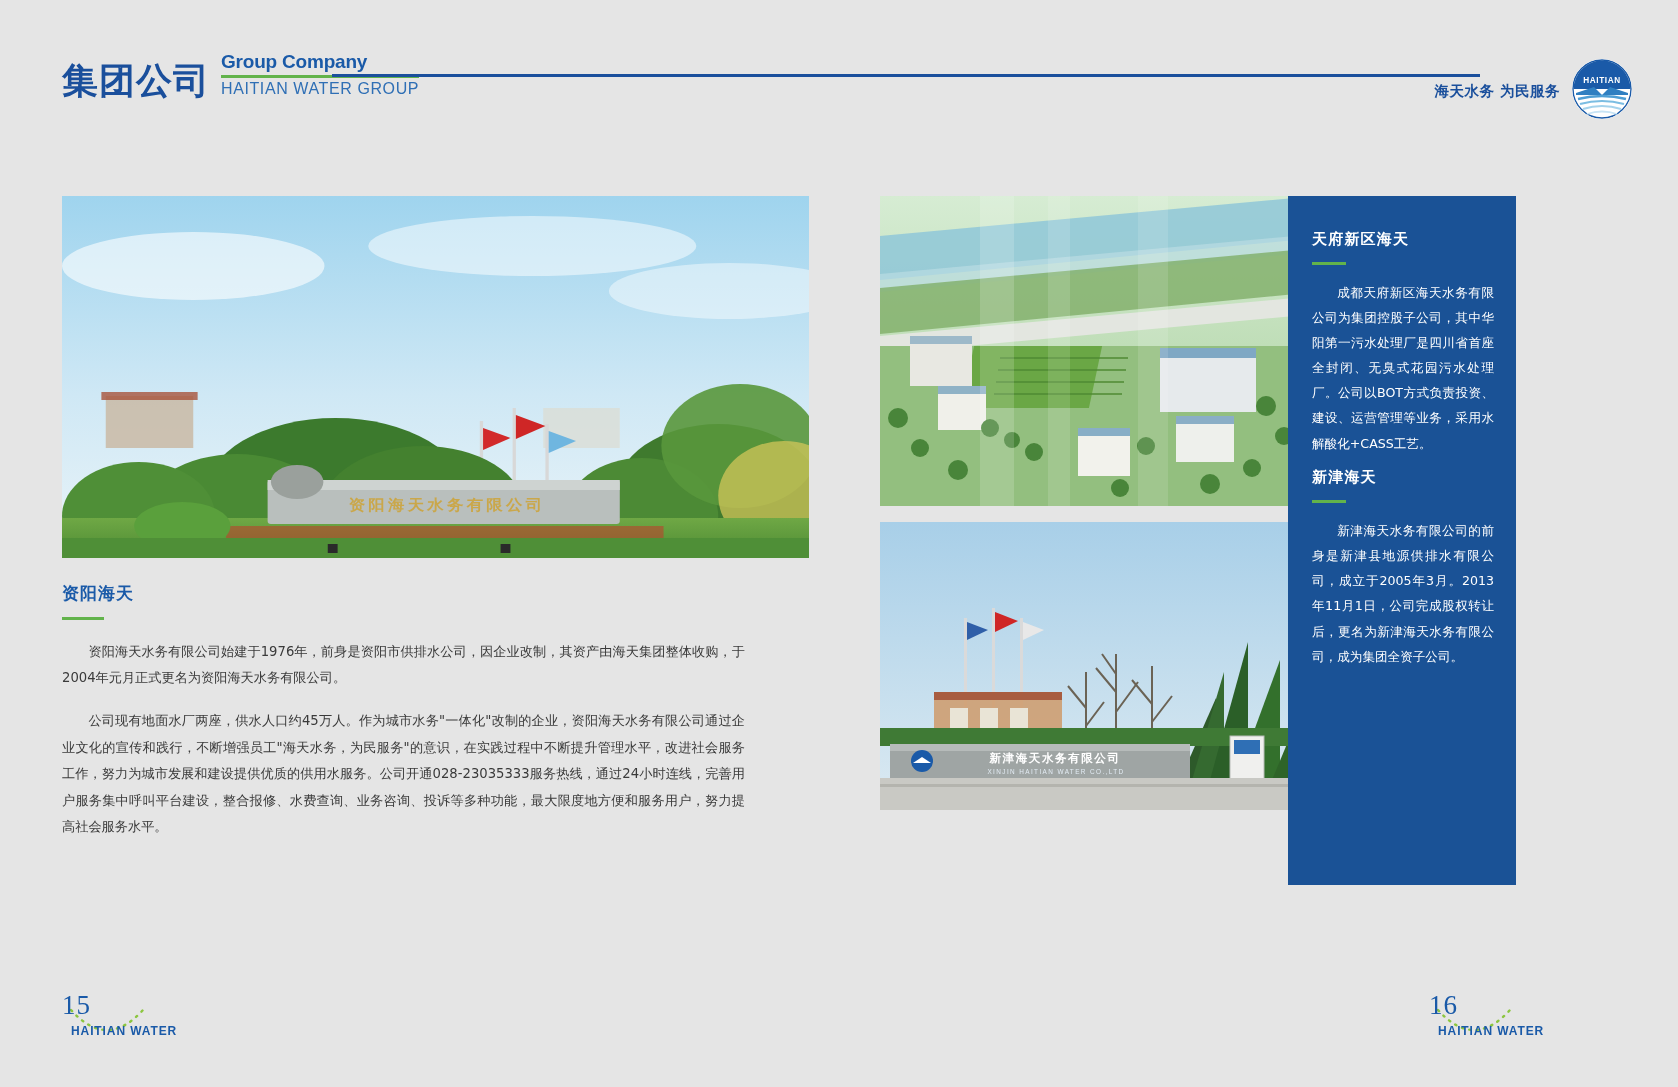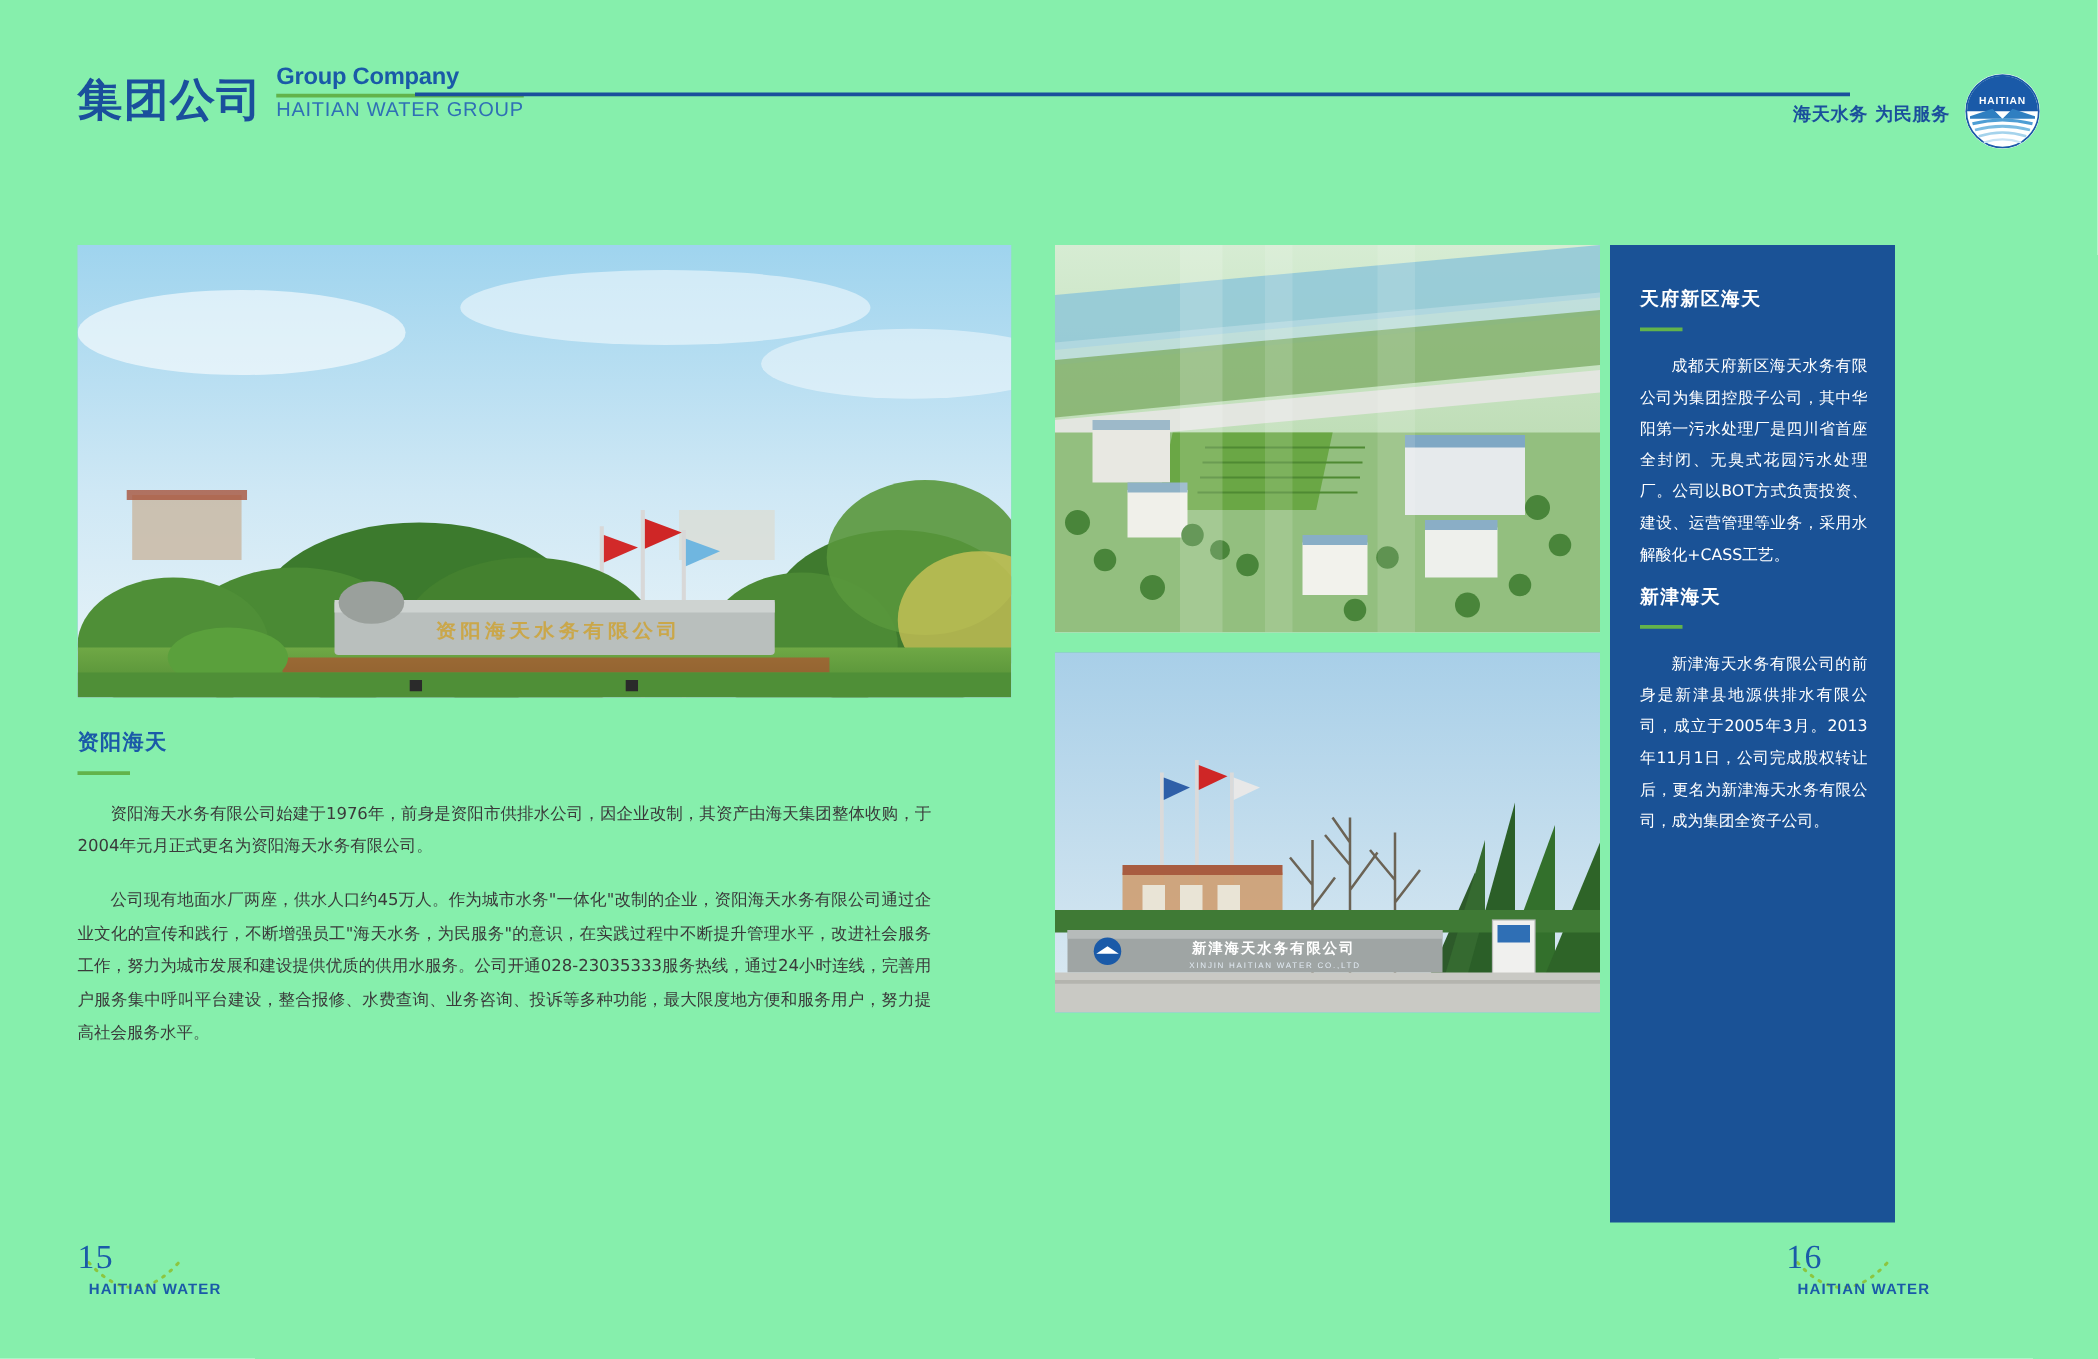--- a/index.html
+++ b/index.html
@@ -3,21 +3,21 @@
 <meta charset="utf-8">
 <style>
   html,body{margin:0;padding:0;}
   body{
     width:1678px;height:1087px;
     background:#ffffff;
     font-family:"Liberation Sans","DejaVu Sans",sans-serif;
     overflow:hidden;
     position:relative;
   }
-  .page{position:absolute;inset:0;background:#86efac;}
+  .page{position:absolute;inset:0;background:#e5e5e5;}
 
   
   .header{position:absolute;left:0;top:0;width:1678px;height:140px;}
   .logo-block{position:absolute;left:62px;top:52px;display:flex;align-items:flex-end;}
   .logo-cn{
     font-family:"DejaVu Sans","Liberation Sans",sans-serif;
     font-size:36px;font-weight:bold;color:#1a4f9c;letter-spacing:1px;
     line-height:1;
   }
   .logo-en{margin-left:11px;padding-bottom:1px;}
@@ -60,28 +60,28 @@
   .body-p{
     margin-top:17px;
     font-family:"DejaVu Sans","Liberation Sans",sans-serif;
     font-size:13.2px;line-height:2.0;color:#3a3a3a;
     text-align:justify;text-justify:inter-ideograph;
     text-indent:2em;
   }
   .body-p.first{margin-top:19px;}
 
   
-  .mid-col{position:absolute;left:844px;top:196px;width:436px;}
+  .mid-col{position:absolute;left:880px;top:196px;width:436px;}
   .photo-mid1{width:436px;height:310px;overflow:hidden;position:relative;background:#cfe3d2;}
   .photo-mid2{width:436px;height:288px;overflow:hidden;position:relative;margin-top:16px;background:#8fb9d8;}
   .photo-mid1 svg,.photo-mid2 svg{display:block;width:100%;height:100%;}
 
   
   .blue-panel{
-    position:absolute;left:1288px;top:196px;width:228px;height:782px;
+    position:absolute;left:1288px;top:196px;width:228px;height:689px;
     background:#1a5296;
     padding:0;
   }
   .bp-inner{padding:34px 22px 0 24px;}
   .bp-title{
     font-family:"DejaVu Sans","Liberation Sans",sans-serif;
     font-size:15px;font-weight:bold;color:#ffffff;letter-spacing:1.2px;
   }
   .bp-rule{width:34px;height:2.5px;background:#62b34b;margin-top:13px;}
   .bp-text{

